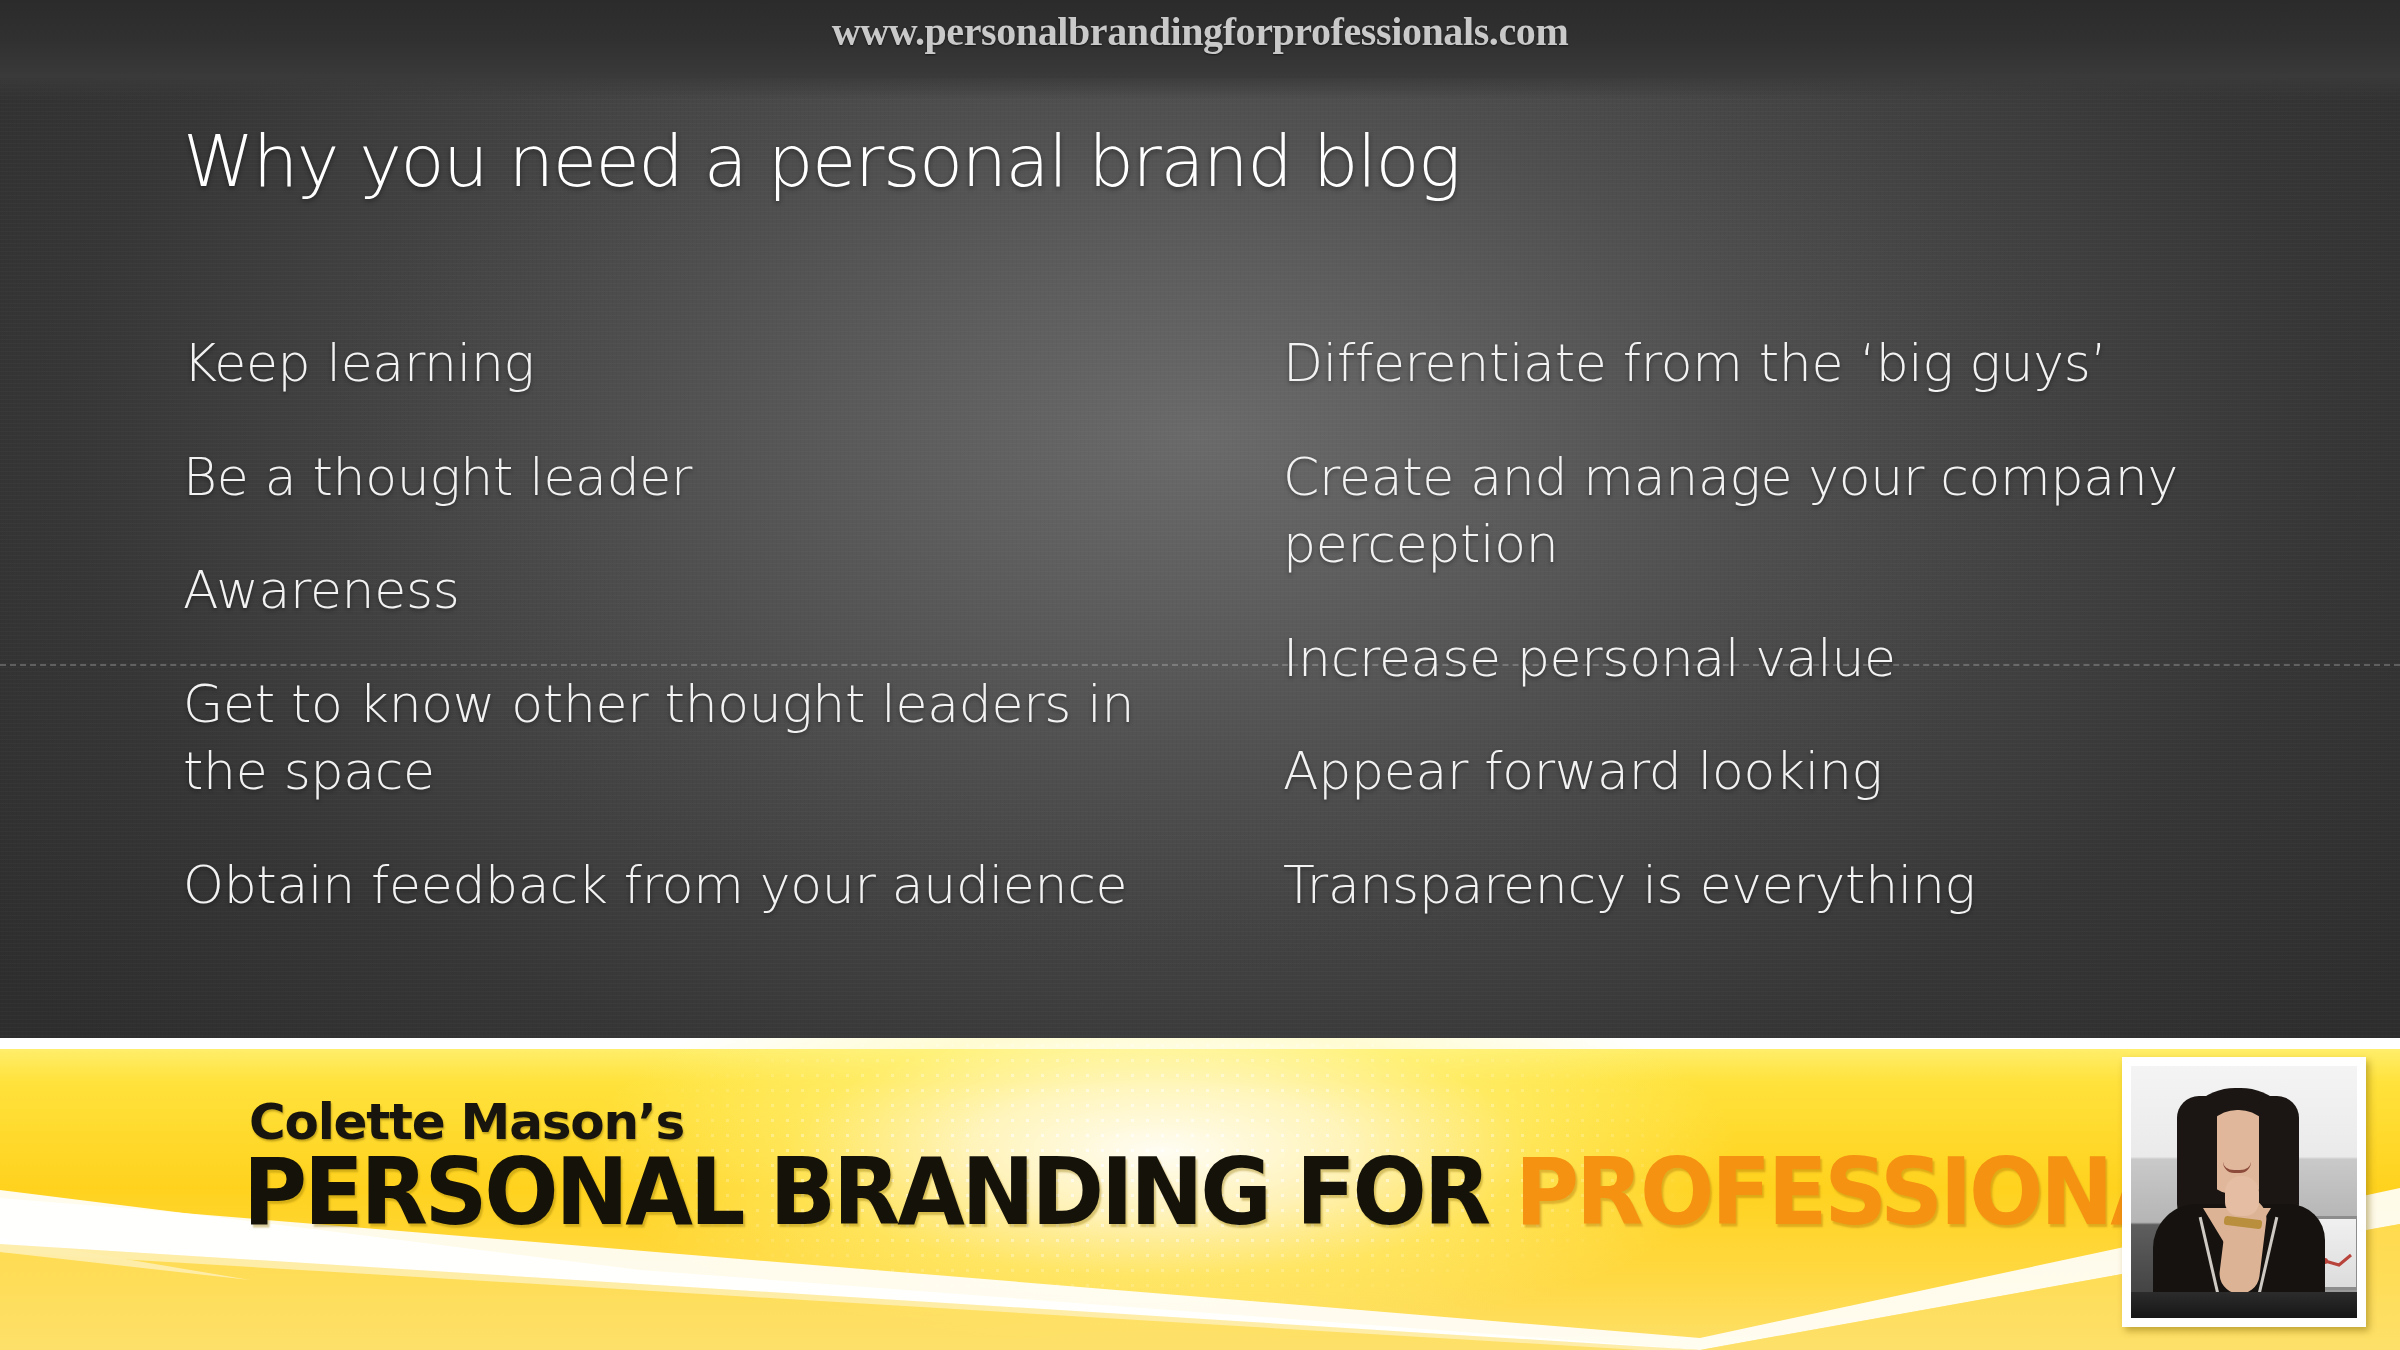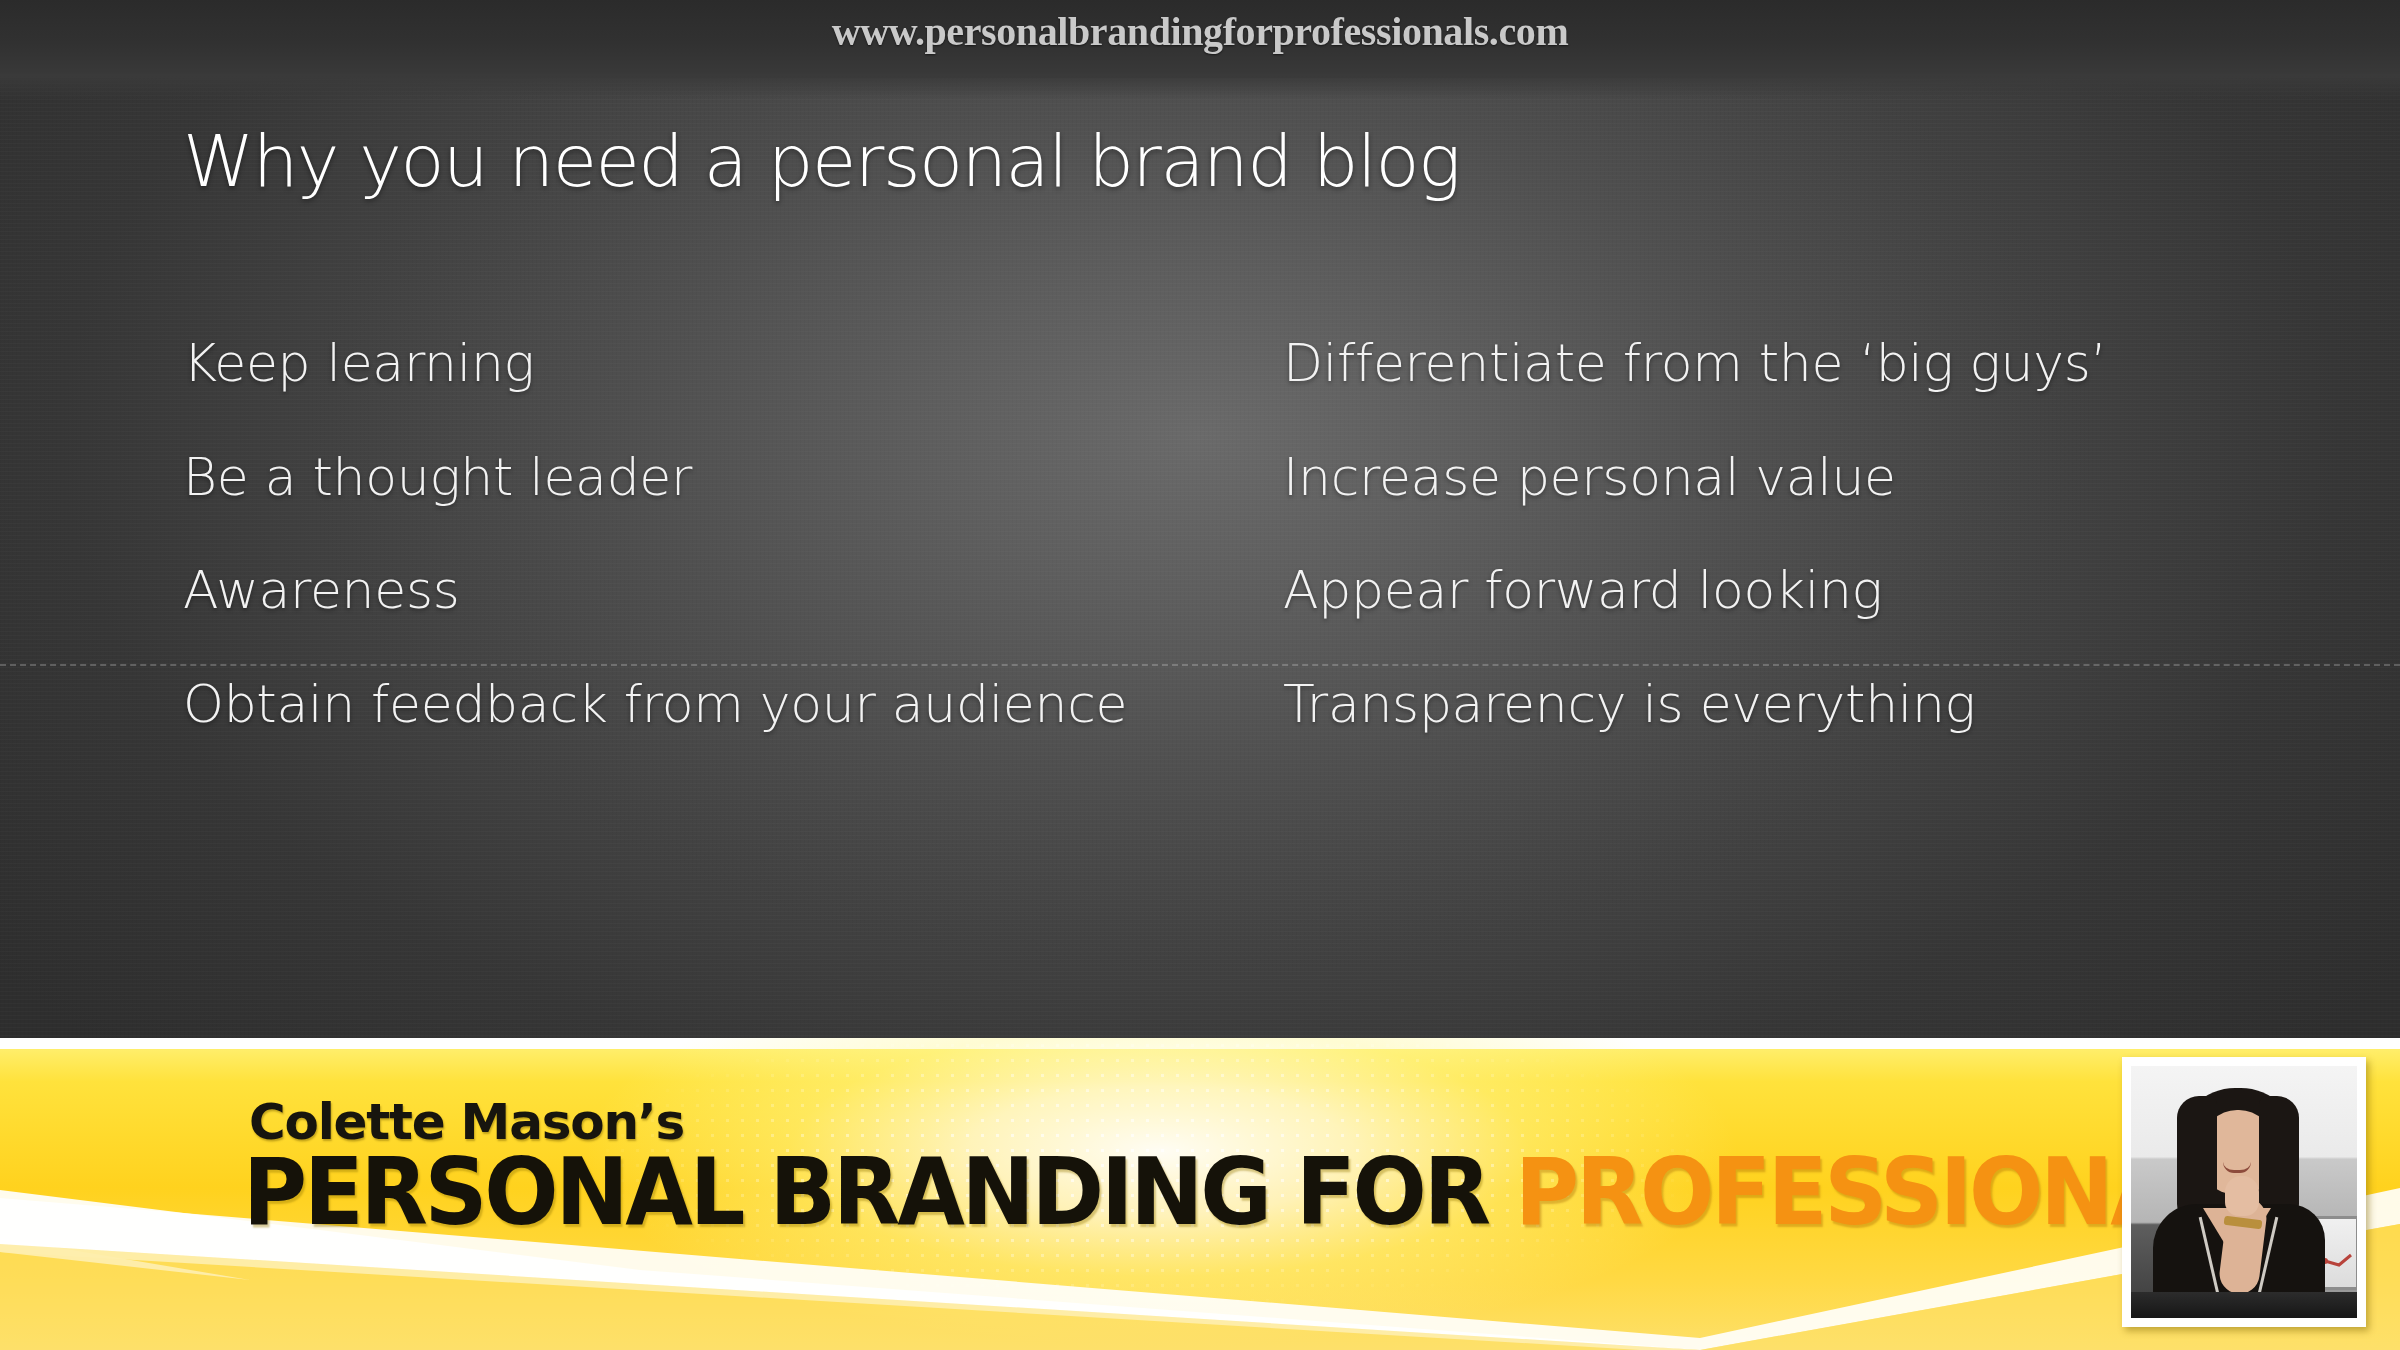--- a/index.html
+++ b/index.html
@@ -265,25 +265,27 @@
     <div class="site-url">www.personalbrandingforprofessionals.com</div>
 
     <h1 class="slide-title">Why you need a personal brand blog</h1>
 
     <div class="dashed-rule"></div>
 
     <div class="col col-left">
       <div class="bullet-item">Keep learning</div>
       <div class="bullet-item">Be a thought leader</div>
       <div class="bullet-item">Awareness</div>
+      <div class="bullet-item">Get to know other thought leaders in the space</div>
       <div class="bullet-item">Obtain feedback from your audience</div>
     </div>
 
     <div class="col col-right">
       <div class="bullet-item">Differentiate from the ‘big guys’</div>
+      <div class="bullet-item">Create and manage your company perception</div>
       <div class="bullet-item">Increase personal value</div>
       <div class="bullet-item">Appear forward looking</div>
       <div class="bullet-item">Transparency is everything</div>
     </div>
   </div>
 
   <div class="banner">
     <div class="banner-white-top"></div>
     <div class="banner-burst"></div>
     <div class="banner-halftone"></div>

